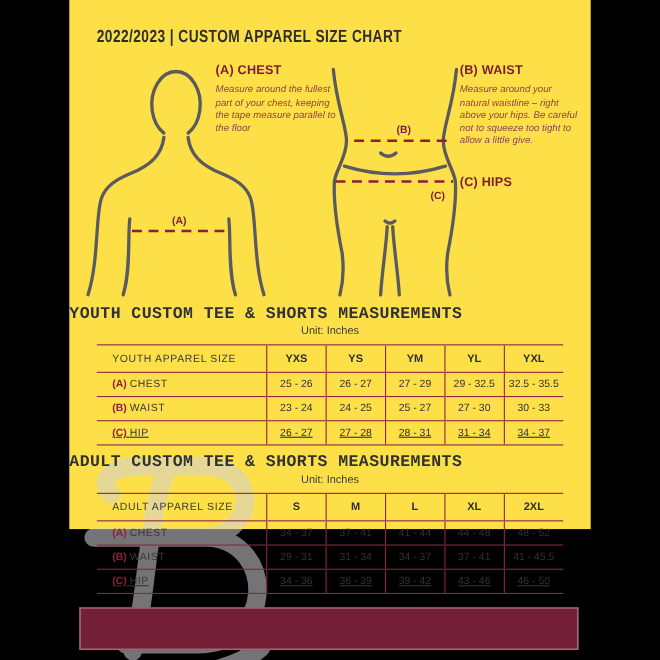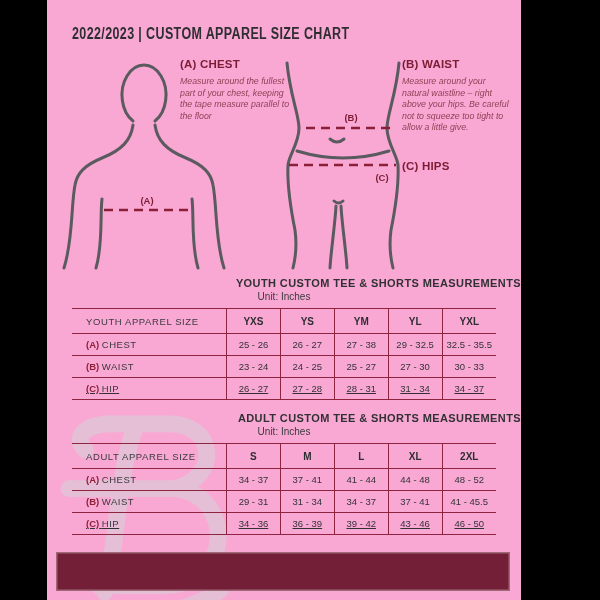--- a/index.html
+++ b/index.html
@@ -1,18 +1,18 @@
 <!DOCTYPE html>
 <html><head>
 <meta charset="utf-8">
 <style>
   html,body{margin:0;padding:0;background:#000;}
   .stage{position:relative;width:600px;height:600px;background:#000;overflow:hidden;
          font-family:"Liberation Sans", sans-serif;}
-  .doc{position:absolute;left:47px;top:0;width:474px;height:600px;background:#f9a8d4;}
+  .doc{position:absolute;left:63px;top:0;width:474px;height:481px;background:#fde047;}
 
   
   .hdr-title{position:absolute;left:25px;top:25px;font-size:16px;font-weight:bold;
              color:#2e2e31;letter-spacing:.5px;white-space:nowrap;
              transform:scaleX(.78);transform-origin:left center;}
   .logo{position:absolute;left:320px;top:18px;display:flex;align-items:center;gap:8px;}
   .brand{font-size:10.5px;font-weight:bold;color:#2a2a2d;letter-spacing:4.5px;margin-top:6px;}
 
   
   .instr{position:absolute;}
@@ -26,21 +26,21 @@
   .diagram .fig{fill:none;stroke:#5a5a5f;stroke-width:3;stroke-linecap:round;}
   .diagram .dash{fill:none;stroke:#8c1f38;stroke-width:2.4;stroke-dasharray:9 6;}
   .diagram text{font-family:"Liberation Sans",sans-serif;font-size:9.5px;font-weight:bold;fill:#7c1c34;}
 
   
   .watermark{position:absolute;left:12px;top:398px;opacity:.55;}
   .watermark path{fill:none;stroke:#d3d3d7;stroke-width:2.6;stroke-linecap:round;}
 
   
   .section{position:absolute;left:0;width:474px;}
-  .sec-title{text-align:right;font-size:11px;font-weight:bold;color:#313134;letter-spacing:.4px;margin:0;}
+  .sec-title{text-align:left;font-size:15px;font-weight:bold;color:#313134;letter-spacing:.4px;margin:0;font-family:Liberation Mono, monospace;}
   .sec-unit{text-align:center;font-size:10px;color:#3a3a3d;margin:2px 0 0 0;}
   .size-table{border-collapse:collapse;table-layout:fixed;width:424px;margin:6px 0 0 25px;
               background:transparent;position:relative;z-index:2;}
   .size-table td{border-top:1.5px solid #8e2440;text-align:center;font-size:9.5px;
                  color:#323236;padding:0;height:21px;margin-top:12px;}
   .size-table tr.h td{height:24px;font-weight:bold;font-size:10px;color:#2e2e31;}
   .size-table tr:last-child td{border-bottom:1.5px solid #8e2440;text-decoration:underline;}
   .size-table td + td{border-left:1.5px solid #8e2440;}
   .size-table td.lab{text-align:left;padding-left:14px;width:140px;}
   .size-table tr.h td.lab{font-weight:normal;font-size:9.5px;letter-spacing:.6px;color:#3a3a3e;}
@@ -122,21 +122,21 @@
           <td>YXS</td>
           <td>YS</td>
           <td>YM</td>
           <td>YL</td>
           <td>YXL</td>
         </tr>
         <tr>
           <td class="lab"><span class="pfx">(A)</span> <span class="lblx">CHEST</span></td>
           <td>25 - 26</td>
           <td>26 - 27</td>
-          <td>27 - 38</td>
+          <td>27 - 29</td>
           <td>29 - 32.5</td>
           <td>32.5 - 35.5</td>
         </tr>
         <tr>
           <td class="lab"><span class="pfx">(B)</span> <span class="lblx">WAIST</span></td>
           <td>23 - 24</td>
           <td>24 - 25</td>
           <td>25 - 27</td>
           <td>27 - 30</td>
           <td>30 - 33</td>

